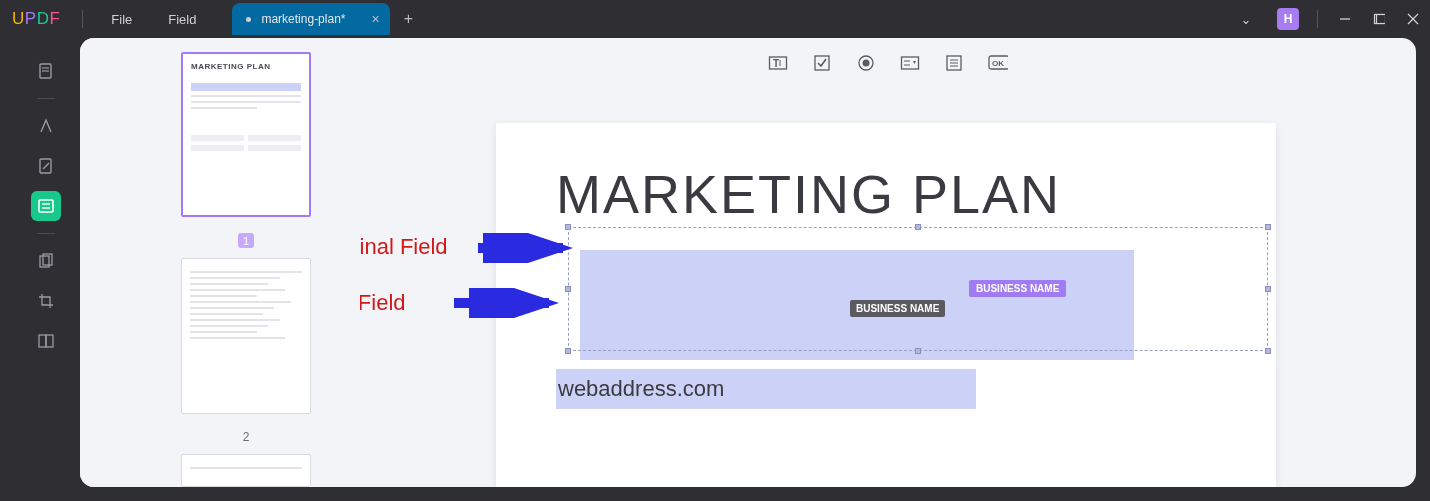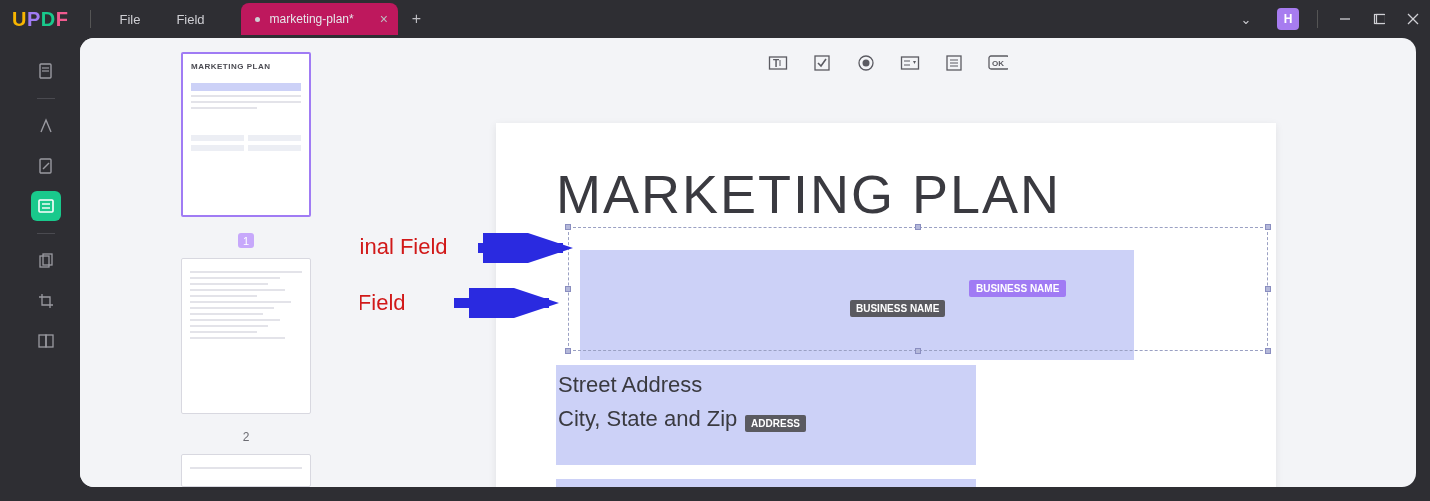--- a/index.html
+++ b/index.html
@@ -7,26 +7,26 @@
 
   
   .titlebar {
     height: 38px;
     background: #2e2e33;
     display: flex;
     align-items: center;
     color: #cfcfd4;
     font-size: 13px;
   }
-  .logo { padding: 0 12px 0 12px; font-weight:700; font-size:20px; letter-spacing:0.5px;}
+  .logo { padding: 0 12px 0 12px; font-weight:400; font-size:17px; letter-spacing:0.5px;}
   .vbar { width:1px; height:18px; background:#555; margin:0 10px; }
   .menuitem { padding: 0 18px; cursor: default; }
   .tab {
     margin-left: 18px;
-    background: #be185d;
+    background: #0369a1;
     height: 32px;
     display: flex;
     align-items: center;
     border-radius: 8px 8px 0 0;
     padding: 0 10px 0 14px;
     color: #e6e6ea;
     font-size: 12px;
   }
   .tab .dot { width:5px; height:5px; border-radius:50%; background:#cfcfd4; margin-right:10px;}
   .tab .tclose { margin-left: 26px; color:#bdbdc2; font-size:14px; cursor:pointer;}
@@ -382,25 +382,20 @@
               <text x="4" y="11" font-size="8" fill="#5b5b62" font-weight="700">OK</text>
             </svg>
           </div>
       </div>
 
       <div class="page">
         <div class="doctitle">MARKETING PLAN</div>
 
         <div style="height:130px"></div>
 
-        <div class="formfield" style="width:420px; height:100px;">
-          <div class="ftext">Street Address</div>
-          <div class="ftext" style="margin-top:-6px;">City, State and Zip</div>
-          <div class="flabel" style="right:170px; top:50px;">ADDRESS</div>
-        </div>
 
         <div class="formfield" style="width:420px; height:40px; margin-top:14px;">
           <span class="ftext" style="display:inline-block">webaddress.com</span>
           
         </div>
       </div>
 
       <div class="selwrap">
         <div class="field-dup">
           <div class="flabel">BUSINESS NAME</div>

